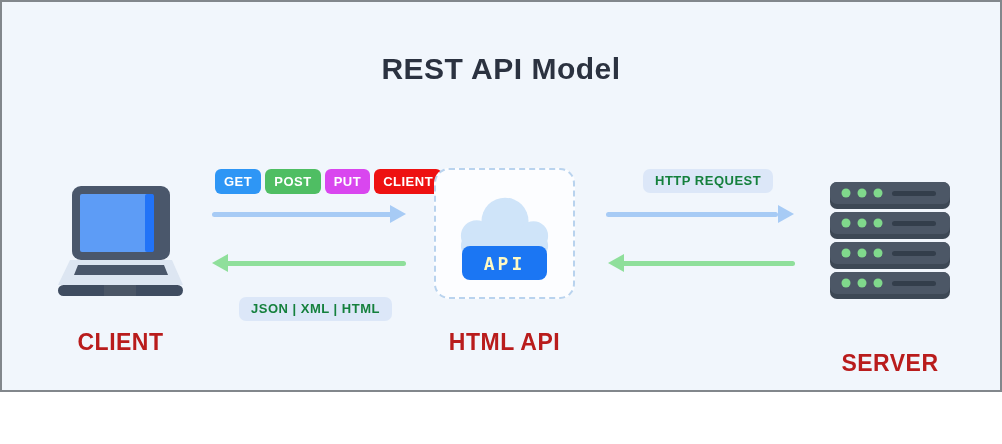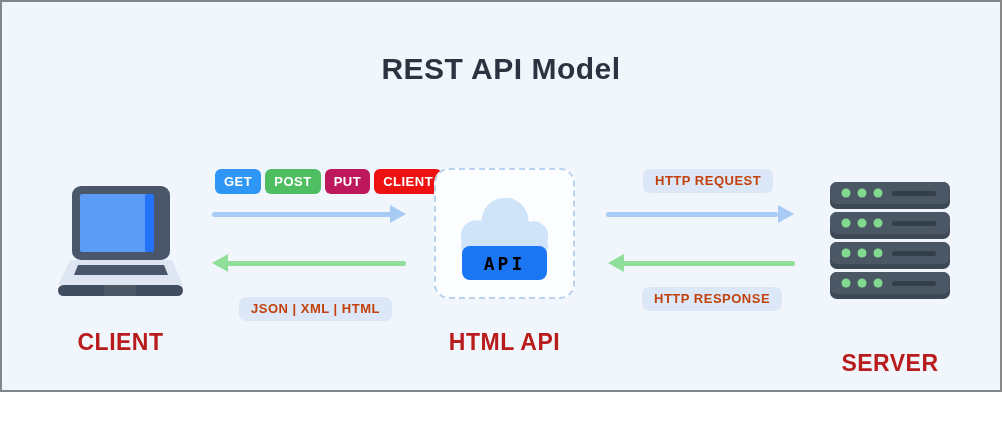--- a/index.html
+++ b/index.html
@@ -58,21 +58,21 @@
     font-size: 13px;
     font-weight: bold;
     letter-spacing: 0.5px;
     line-height: 15px;
   }
 
   
   .pill {
     position: absolute;
     background: #dce7f8;
-    color: #c2410c;
+    color: #15803d;
     font-size: 13px;
     font-weight: bold;
     letter-spacing: 0.5px;
     padding: 5px 12px;
     border-radius: 7px;
     line-height: 14px;
     white-space: nowrap;
   }
   .pill-formats  { left: 237px; top: 295px; }
   .pill-request  { left: 641px; top: 167px; }
@@ -126,21 +126,21 @@
     position: absolute;
     left: 20px; top: 24px;
     width: 98px; height: 72px;
   }
   .api-badge {
     position: absolute;
     left: 26px; top: 76px;
     width: 85px; height: 34px;
     background: #1b76f3;
     border-radius: 8px;
-    color: #000000;
+    color: #fef9c3;
     font-family: "DejaVu Sans Mono", "Liberation Mono", monospace;
     font-size: 18px;
     font-weight: bold;
     letter-spacing: 3px;
     display: flex;
     align-items: center;
     justify-content: center;
   }
 </style>
 </head>
@@ -157,21 +157,21 @@
     <polygon points="12,74 114,74 125,99 0,99" fill="#dde6f2"></polygon>
     <polygon points="20,79 106,79 110,89 16,89" fill="#4a576b"></polygon>
     <rect x="0" y="99" width="125" height="11" rx="5.5" fill="#3f4c60"></rect>
     <rect x="46" y="99" width="32" height="11" fill="#4b5666"></rect>
   </svg>
   <div class="node-label label-client">CLIENT</div>
 
   <div class="methods">
     <span class="method-badge" style="background: rgb(46, 150, 245);">GET</span>
     <span class="method-badge" style="background: rgb(79, 190, 99);">POST</span>
-    <span class="method-badge" style="background: #be185d;">PUT</span>
+    <span class="method-badge" style="background: #d946ef;">PUT</span>
     <span class="method-badge" style="background: rgb(238, 17, 17);">CLIENT</span>
   </div>
 
   <div class="arrow arrow-blue-left">
     <div class="shaft"></div>
       <div class="head-right"></div>
   </div>
 
   <div class="arrow arrow-green-left">
     <div class="shaft"></div>
@@ -196,21 +196,20 @@
   <div class="arrow arrow-blue-right">
     <div class="shaft"></div>
       <div class="head-right"></div>
   </div>
 
   <div class="arrow arrow-green-right">
     <div class="shaft"></div>
       <div class="head-left"></div>
   </div>
 
-  <div class="pill pill-response">HTTP RESPONSE</div>
 
   <svg class="server" viewBox="0 0 120 117">
     <g>
       <rect x="0" y="0" width="120" height="27" rx="7" fill="#3d4855"></rect>
       <rect x="0" y="0" width="120" height="22" rx="7" fill="#4c5766"></rect>
       <circle cx="16" cy="11" r="4.5" fill="#80d98c"></circle>
       <circle cx="32" cy="11" r="4.5" fill="#80d98c"></circle>
       <circle cx="48" cy="11" r="4.5" fill="#80d98c"></circle>
       <rect x="62" y="9" width="44" height="5" rx="2.5" fill="#333e4b"></rect>
     </g>

